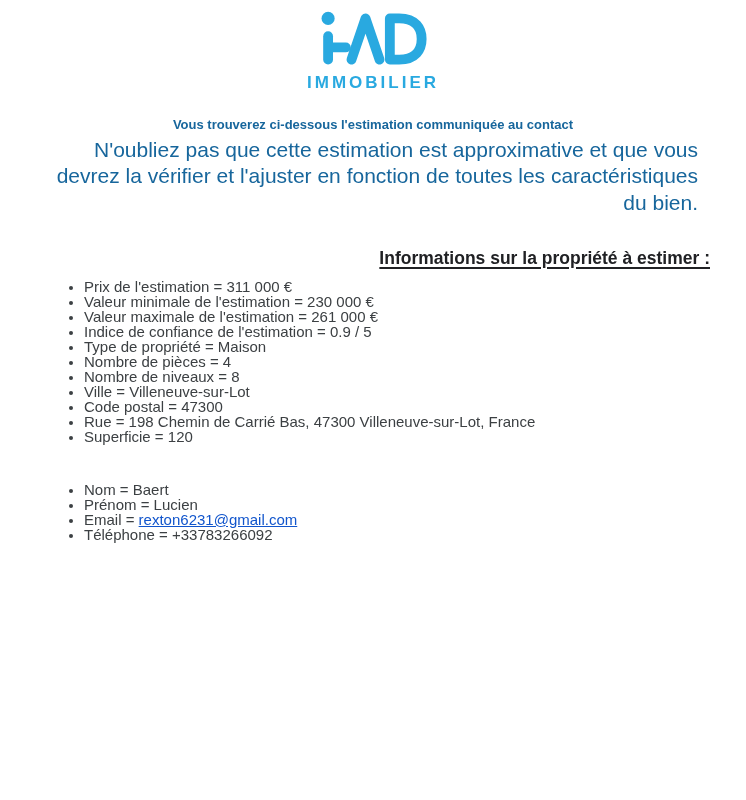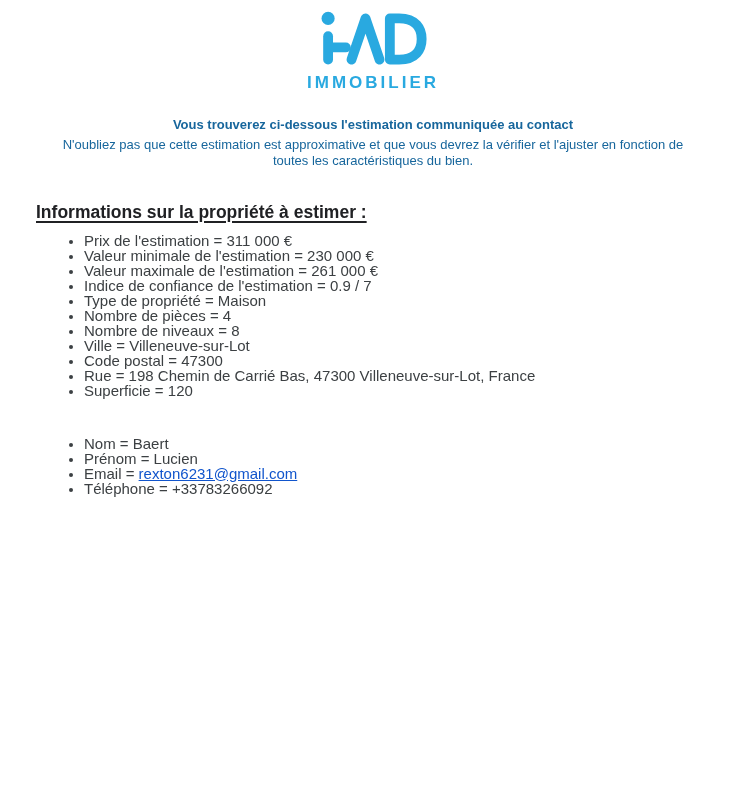--- a/index.html
+++ b/index.html
@@ -43,40 +43,42 @@
     text-align: center;
     margin-top: 24px;
   }
   .header-title {
     font-size: 13px;
     font-weight: 700;
     color: var(--header_blue);
     margin: 0;
   }
   .header-subtitle {
-    font-size: 13px;
+    font-size: 21px;
     color: var(--header_blue);
     line-height: 1.25;
     max-width: 650px;
     margin: 5px auto 0 auto;
+    text-align: right;
   }
   .section {
     margin-top: 32px;
   }
   .section + .section {
     margin-top: 38px;
   }
   .section-heading {
     font-size: 17.5px;
     font-weight: 700;
     color: var(--heading_text);
     text-decoration: underline;
     text-decoration-thickness: 2px;
     text-underline-offset: 3px;
     margin: 0;
+    text-align: right;
   }
   ul.items {
     margin: 10px 0 0 0;
     padding-left: 48px;
     list-style-type: disc;
   }
   ul.items li {
     font-size: 15px;
     line-height: 1.0;
     color: var(--text);
@@ -111,21 +113,21 @@
     <h1 class="header-title">Vous trouverez ci-dessous l'estimation communiquée au contact</h1>
     <div class="header-subtitle">N'oubliez pas que cette estimation est approximative et que vous devrez la vérifier et l'ajuster en fonction de toutes les caractéristiques du bien.</div>
   </div>
 
   <div class="section">
     <h2 class="section-heading">Informations sur la propriété à estimer :</h2>
     <ul class="items">
         <li><span>Prix de l'estimation = 311 000 €</span></li>
         <li><span>Valeur minimale de l'estimation = 230 000 €</span></li>
         <li><span>Valeur maximale de l'estimation = 261 000 €</span></li>
-        <li><span>Indice de confiance de l'estimation = 0.9 / 7</span></li>
+        <li><span>Indice de confiance de l'estimation = 0.9 / 5</span></li>
         <li><span>Type de propriété = Maison</span></li>
         <li><span>Nombre de pièces = 4</span></li>
         <li><span>Nombre de niveaux = 8</span></li>
         <li><span>Ville = Villeneuve-sur-Lot</span></li>
         <li><span>Code postal = 47300</span></li>
         <li><span>Rue = 198 Chemin de Carrié Bas, 47300 Villeneuve-sur-Lot, France</span></li>
         <li><span>Superficie = 120</span></li>
       </ul>
   </div>
 

